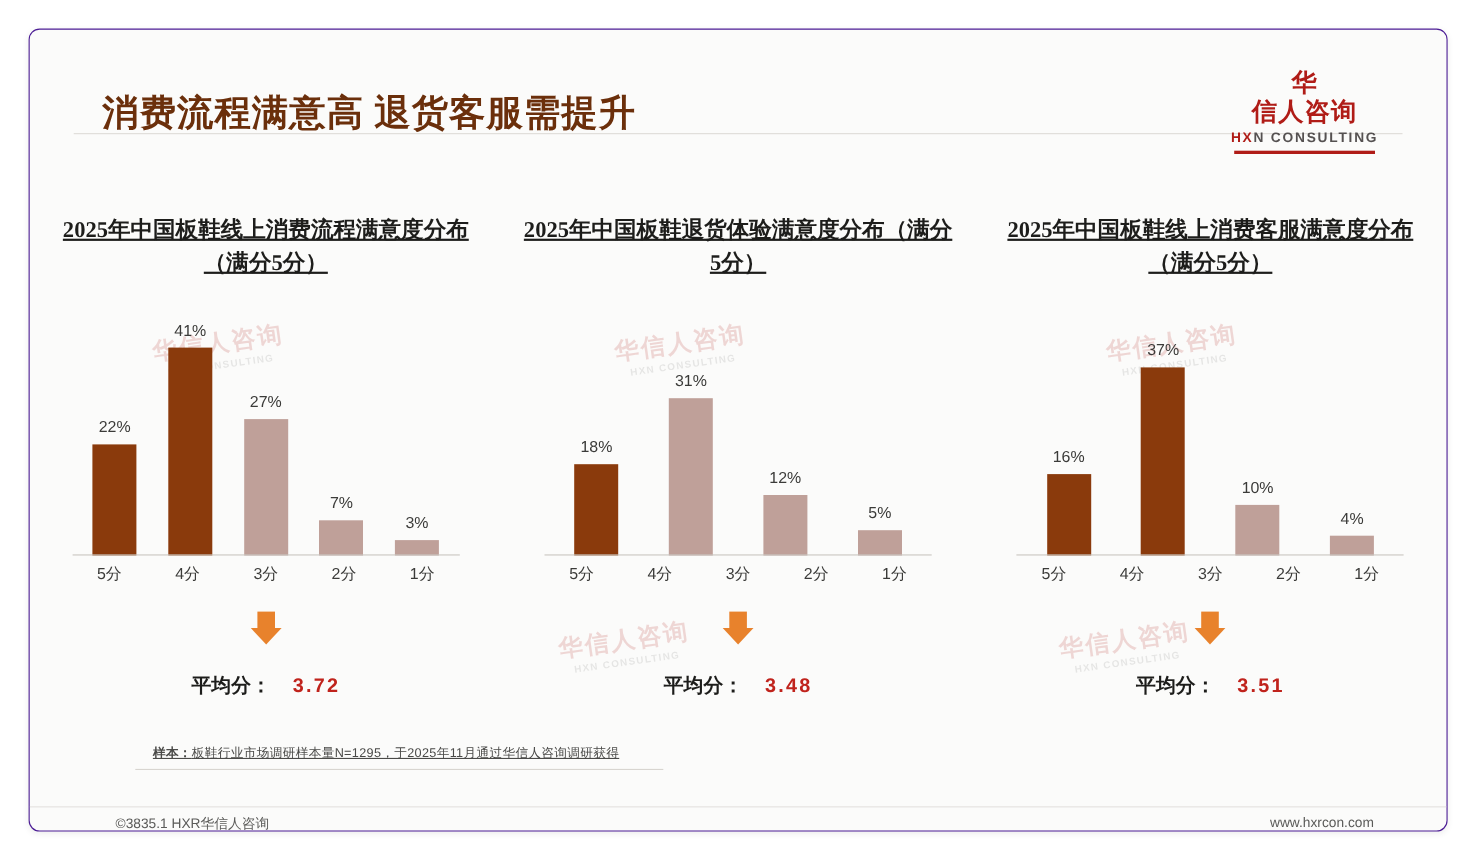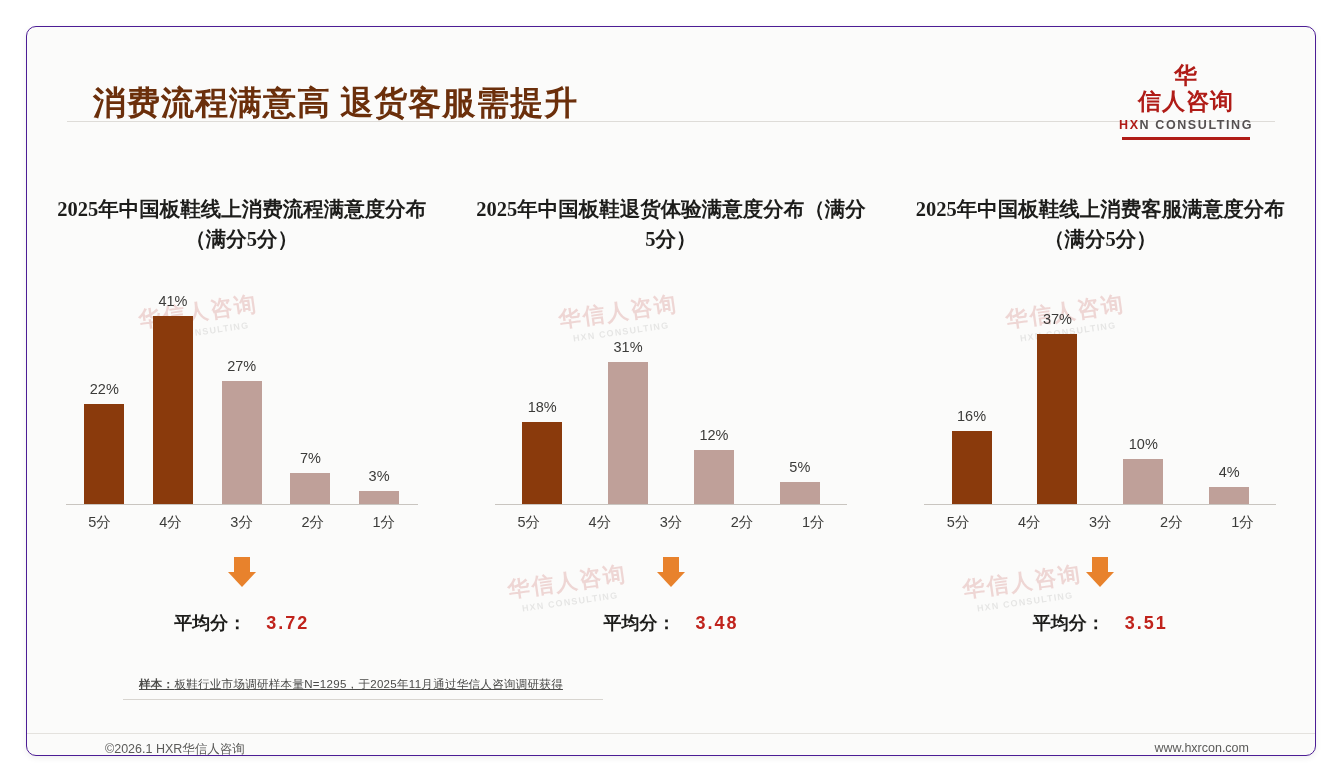--- a/index.html
+++ b/index.html
@@ -102,20 +102,21 @@
     top: 48px;
     width: 100%;
     padding: 0 18px;
     box-sizing: border-box;
     text-align: center;
     font-family: "Liberation Serif", serif;
     font-size: 20.5px;
     font-weight: bold;
     color: #1d1d1b;
     line-height: 1.45;
+    text-decoration: underline;
   }
 
   
   .chart {
     position: absolute;
     left: 0;
     bottom: 148px;
     width: 100%;
     height: 300px;
   }
@@ -453,16 +454,16 @@
       </div>
     </div>
 
   </div>
 
   <div class="source-rule"></div>
   <div class="source">
     <span class="lbl">样本：</span><span>板鞋行业市场调研样本量N=1295，于2025年11月通过华信人咨询调研获得</span>
   </div>
   <div class="footer-rule"></div>
-  <div class="copyright">©2026.1 HXR华信人咨询</div>
+  <div class="copyright">©3835.1 HXR华信人咨询</div>
   <div class="website">www.hxrcon.com</div>
 
 </div>
 
 </body></html>

